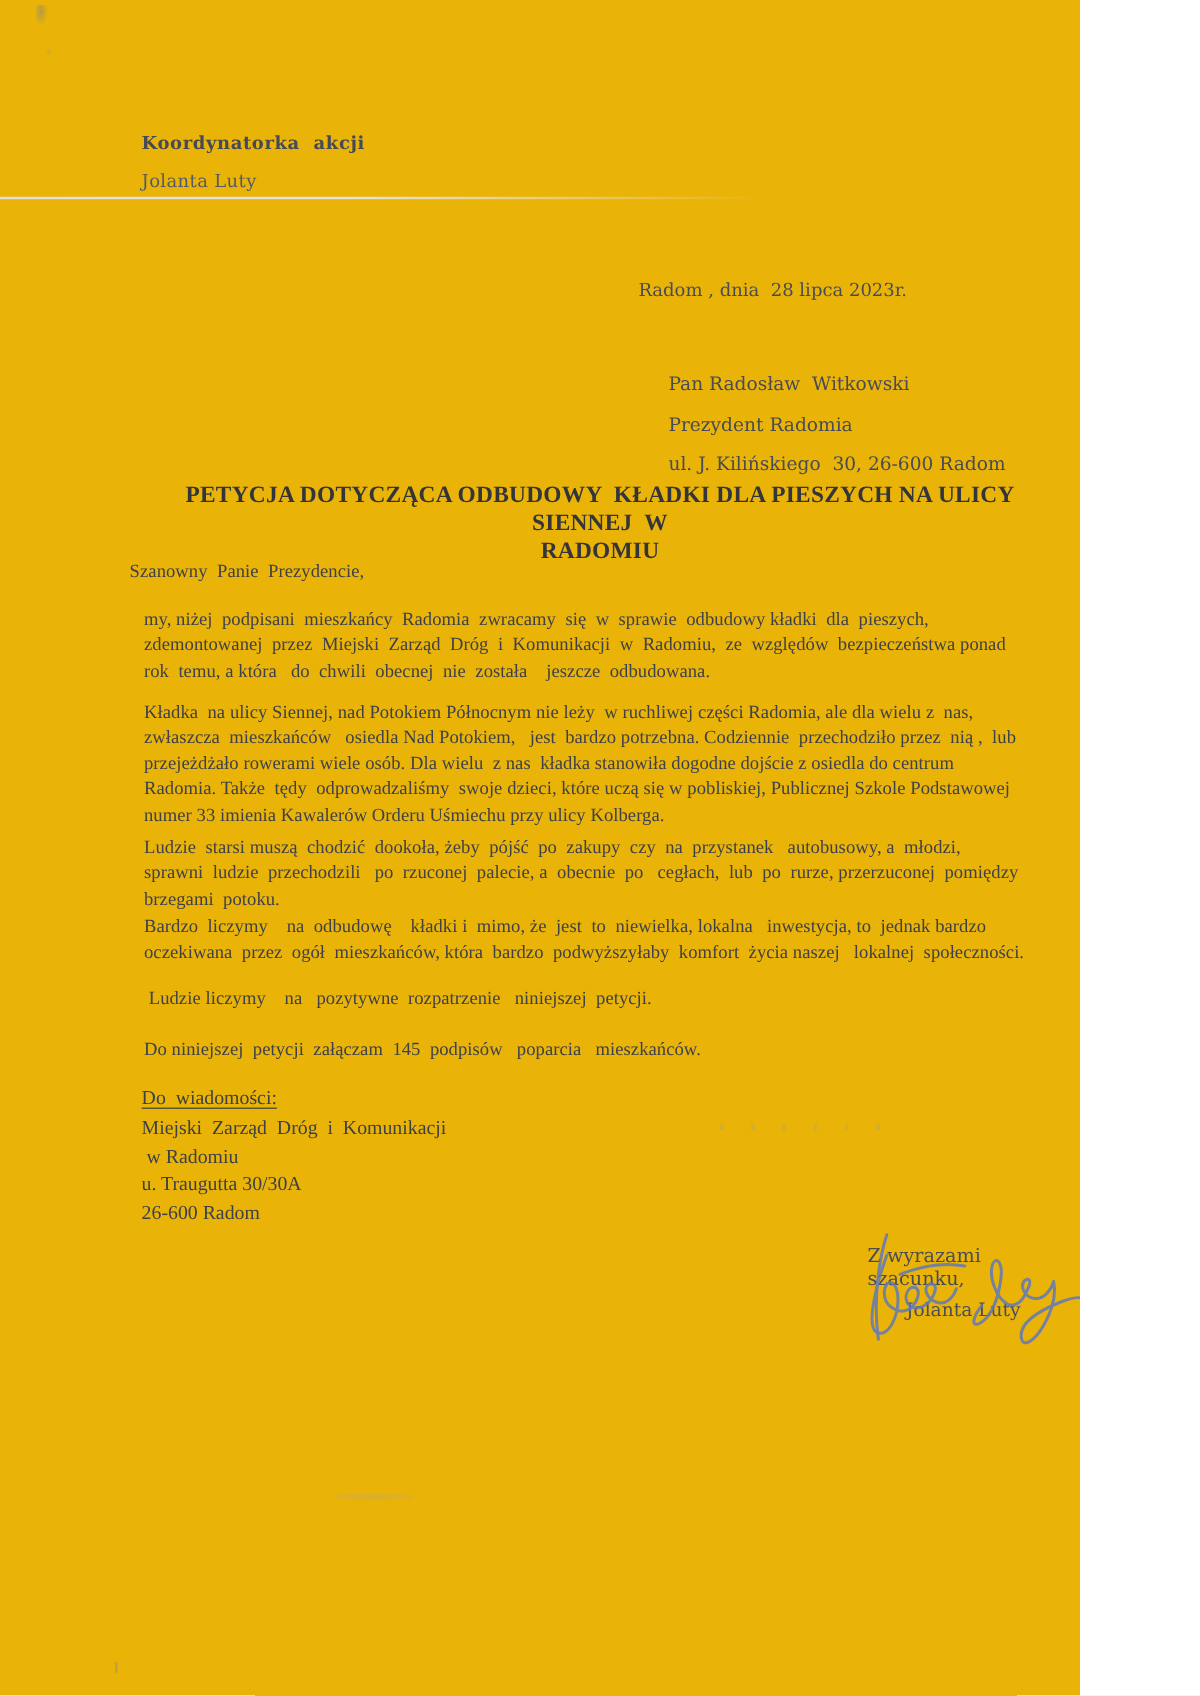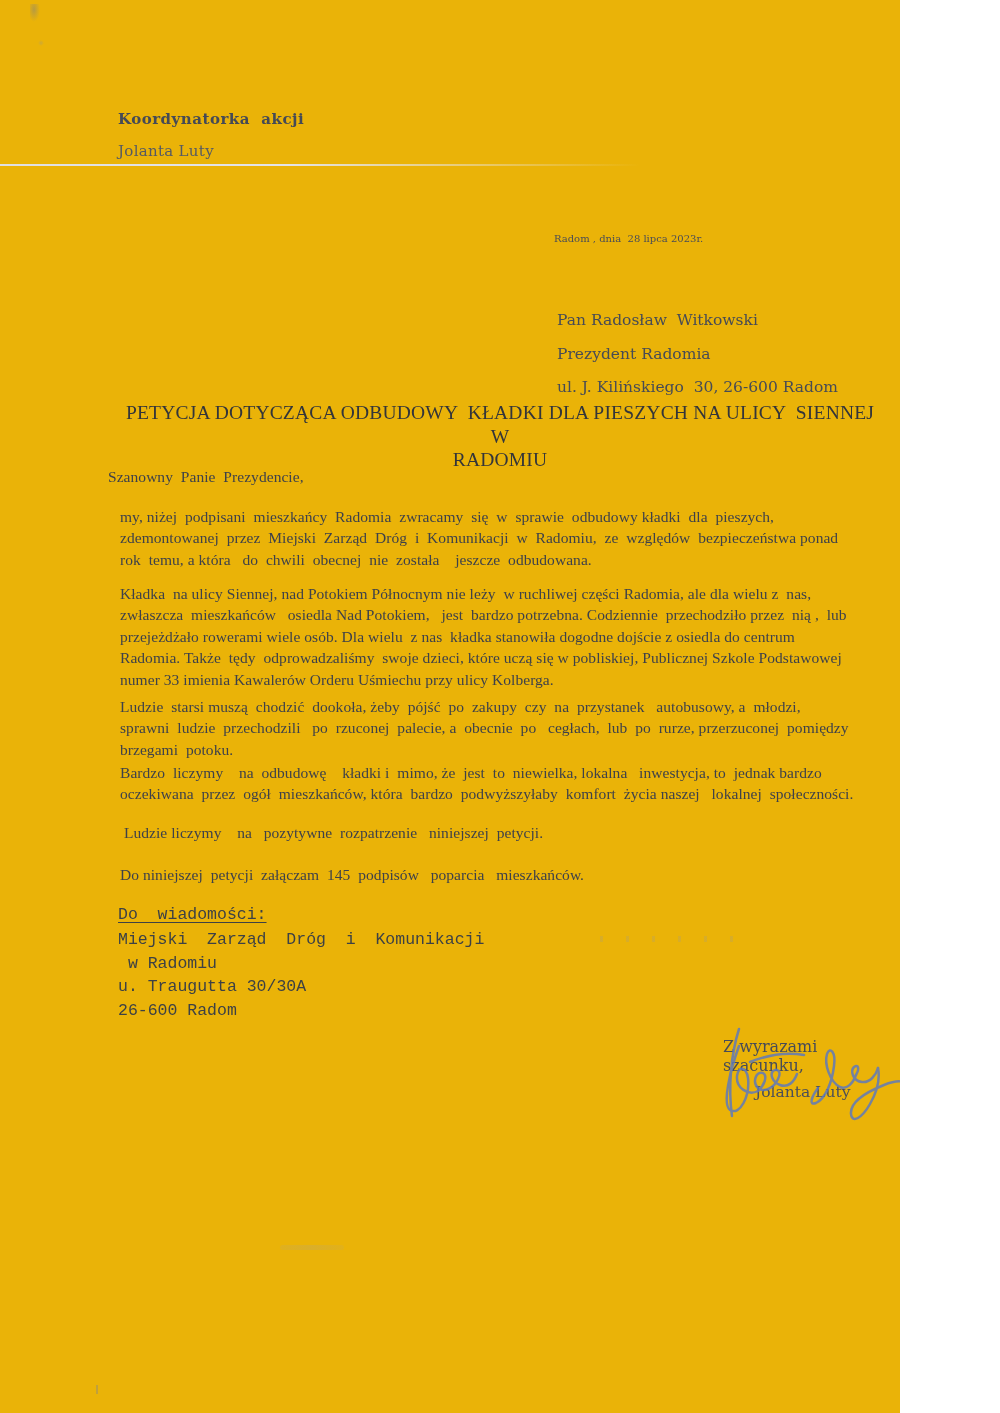--- a/index.html
+++ b/index.html
@@ -6,32 +6,32 @@
   .page{
     position:relative;
     width:900px;height:1413px;
     background:#eab308;
     overflow:hidden;
     font-family:"Liberation Serif", serif;
   }
   .abs{position:absolute;}
   .serif-g{font-family:"DejaVu Serif", serif;}
   .serif-t{font-family:"Liberation Serif", serif;}
-  .sans{font-family:Liberation Mono, monospace;}
+  .sans{font-family:Liberation Serif, serif;}
 
   .coord-label{left:118px;top:110px;font-size:15px;font-weight:bold;color:#454a56;letter-spacing:.5px;white-space:pre-wrap;}
   .coord-name{left:118px;top:142px;font-size:15px;color:#555a64;letter-spacing:.3px;}
   .rule{left:0;top:164px;width:640px;height:2px;
     background:linear-gradient(to right,#dfdfe3 0%,#e3e3e7 45%,rgba(230,230,234,0.45) 75%,rgba(240,240,244,0) 100%);}
 
-  .date-line{left:554px;top:233px;font-size:10px;color:#484c57;white-space:pre-wrap;}
+  .date-line{left:532px;top:233px;font-size:15px;color:#484c57;white-space:pre-wrap;}
   .recipient{left:557px;top:304px;font-size:15.5px;color:#474b55;line-height:33.5px;white-space:pre-wrap;}
 
   .title{left:118px;top:401px;width:764px;text-align:center;
-    font-weight:normal;font-size:19.5px;line-height:23.5px;color:#33353a;
+    font-weight:bold;font-size:19.5px;line-height:23.5px;color:#33353a;
     letter-spacing:.2px;white-space:pre-wrap;}
 
   .bodytext{font-size:15.5px;line-height:21.4px;color:#3e414a;white-space:pre-wrap;width:792px;letter-spacing:.05px;}
   .salutation{left:108px;top:466px;}
   .p1{left:120px;top:506px;}
   .p2{left:120px;top:583px;}
   .p3{left:120px;top:696px;}
   .p4{left:120px;top:762px;}
   .p5{left:120px;top:822px;}
   .p6{left:120px;top:864px;}

